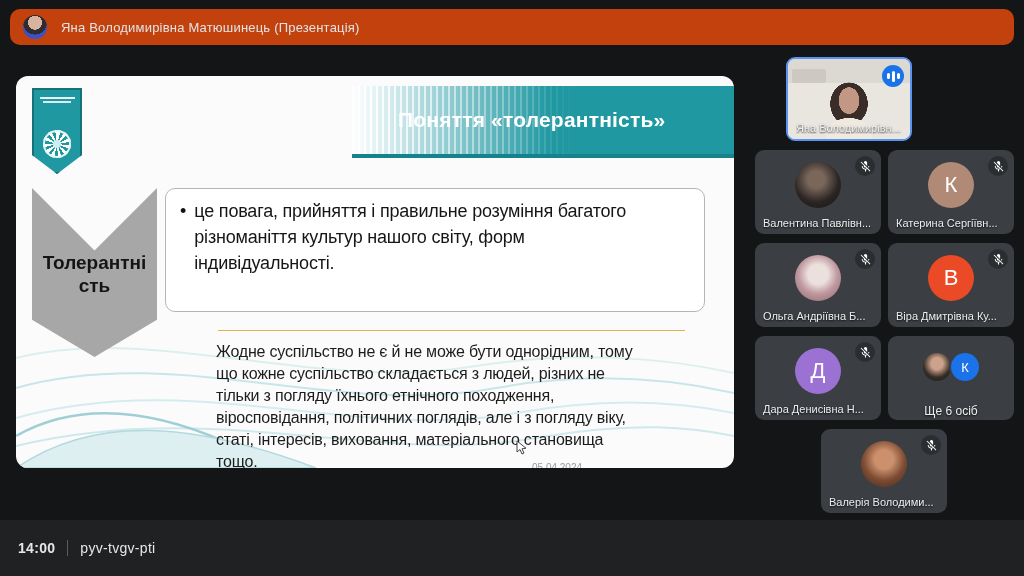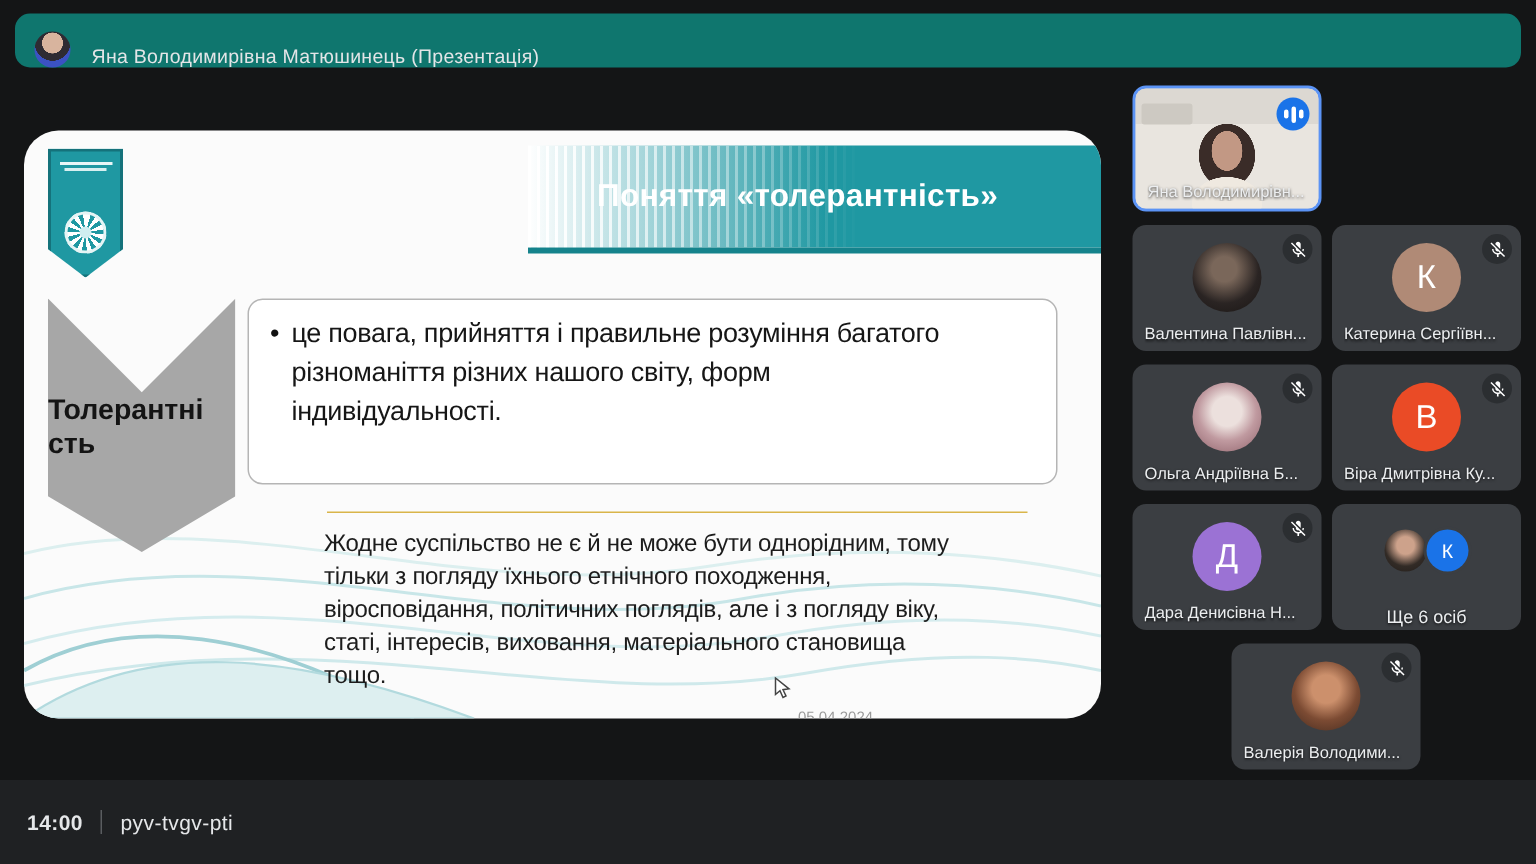--- a/index.html
+++ b/index.html
@@ -2,28 +2,28 @@
 <html><head>
 <meta charset="utf-8">
 <style>
   * { margin:0; padding:0; box-sizing:border-box; }
   html,body { width:1024px; height:576px; overflow:hidden; background:#141516;
               font-family:"Liberation Sans", sans-serif; }
   #screen { position:relative; width:1024px; height:576px; background:#141516; }
 
   
   .topbar { position:absolute; left:10px; top:9px; width:1004px; height:36px;
-            background:#0f766e; border-radius:10px; display:flex; align-items:flex-end; }
+            background:#c2410c; border-radius:10px; display:flex; align-items:center; }
   .topbar .avatar { width:24px; height:24px; border-radius:50%; margin-left:13px;
             background:radial-gradient(circle at 50% 32%, #d8b49e 0 34%, #2e2b33 35% 58%, #3b52c4 59% 100%); }
   .topbar .tname { color:#e3e5e7; font-size:13px; margin-left:14px; letter-spacing:.2px; }
 
   
-  .slide { position:absolute; left:16px; top:87px; width:718px; height:392px;
-           background:#fbfbfb; border-radius:23px; overflow:hidden; }
+  .slide { position:absolute; left:16px; top:76px; width:718px; height:392px;
+           background:#fbfbfb; border-radius:12px; overflow:hidden; }
   .slide svg.waves { position:absolute; left:0; bottom:0; width:718px; height:150px; }
 
   .shield { position:absolute; left:16px; top:12px; width:50px; height:86px;
             background:#1f98a2; clip-path:polygon(0 0,100% 0,100% 78%,50% 100%,0 78%);
             box-shadow:inset 0 0 0 2px #15727b; }
   .shield .txt { position:absolute; left:15%; top:9px; width:70%; height:2px; background:#e8f6f7; }
   .shield .txt2 { position:absolute; left:22%; top:13px; width:56%; height:2px; background:#d7eff0; }
   .shield .flower { position:absolute; left:50%; top:42px; width:28px; height:28px; margin-left:-14px;
             border-radius:50%;
             background:repeating-conic-gradient(#ffffff 0 16deg, #1f98a2 16deg 32deg);
@@ -37,21 +37,21 @@
   .banner::before { content:""; position:absolute; inset:0;
             background:repeating-linear-gradient(90deg,#ffffff 0 2px, rgba(255,255,255,0) 2px 6px);
             -webkit-mask-image:linear-gradient(90deg,#000 0%, rgba(0,0,0,0) 58%);
             mask-image:linear-gradient(90deg,#000 0%, rgba(0,0,0,0) 58%); }
   .banner .title { position:relative; color:#ffffff; font-weight:bold; font-size:21px;
             padding-left:46px; letter-spacing:.2px; }
 
   .chevron { position:absolute; left:16px; top:112px; width:125px; height:169px;
             background:#a7a7a7;
             clip-path:polygon(0 0,50% 37%,100% 0,100% 78%,50% 100%,0 78%);
-            color:#141414; font-weight:bold; font-size:19px;
+            text-align:center; color:#141414; font-weight:bold; font-size:19px;
             line-height:1.2; padding-top:64px; }
 
   .bulletbox { position:absolute; left:149px; top:112px; width:540px; height:124px;
             background:#ffffff; border:1px solid #b5b5b5; border-radius:10px;
             padding:9px 10px 8px 14px; display:flex; }
   .bulletbox .dot { font-size:18px; color:#111; margin-right:8px; line-height:26px; }
   .bulletbox .lines { color:#161616; font-size:18px; line-height:26px; letter-spacing:-.2px; }
 
   .goldline { position:absolute; left:202px; top:254px; width:467px; height:0;
             border-top:1px solid #d9b54a; }
@@ -154,43 +154,44 @@
 
     <div class="chevron">
       <div>Толерантні</div>
       <div>сть</div>
     </div>
 
     <div class="bulletbox">
       <div class="dot">•</div>
       <div class="lines">
         <div>це повага, прийняття і правильне розуміння багатого</div>
-        <div>різноманіття різних нашого світу, форм</div>
+        <div>різноманіття культур нашого світу, форм</div>
         <div>індивідуальності.</div>
       </div>
     </div>
 
     <div class="goldline"></div>
 
     <div class="bodytext">
       <div>Жодне суспільство не є й не може бути однорідним, тому</div>
+      <div>що кожне суспільство складається з людей, різних не</div>
       <div>тільки з погляду їхнього етнічного походження,</div>
       <div>віросповідання, політичних поглядів, але і з погляду віку,</div>
       <div>статі, інтересів, виховання, матеріального становища</div>
       <div>тощо.</div>
     </div>
 
     <div class="slidedate">05.04.2024</div>
 
     <svg class="cursor" viewBox="0 0 12 16">
       <path d="M1,1 L1,12 L4,9.5 L6,14 L8,13 L6,8.8 L10,8.2 Z" fill="#fff" stroke="#444" stroke-width="1"></path>
     </svg>
   </div>
 
-  <div class="tile speaking" style="left:755px;top:57px">
+  <div class="tile speaking" style="left:786px;top:57px">
     <div class="videofeed"></div>
     <div class="speakic">
         <i></i>
         <i></i>
         <i></i>
       </div>
     <div class="pname">Яна Володимирівн...</div>
   </div>
 
 

